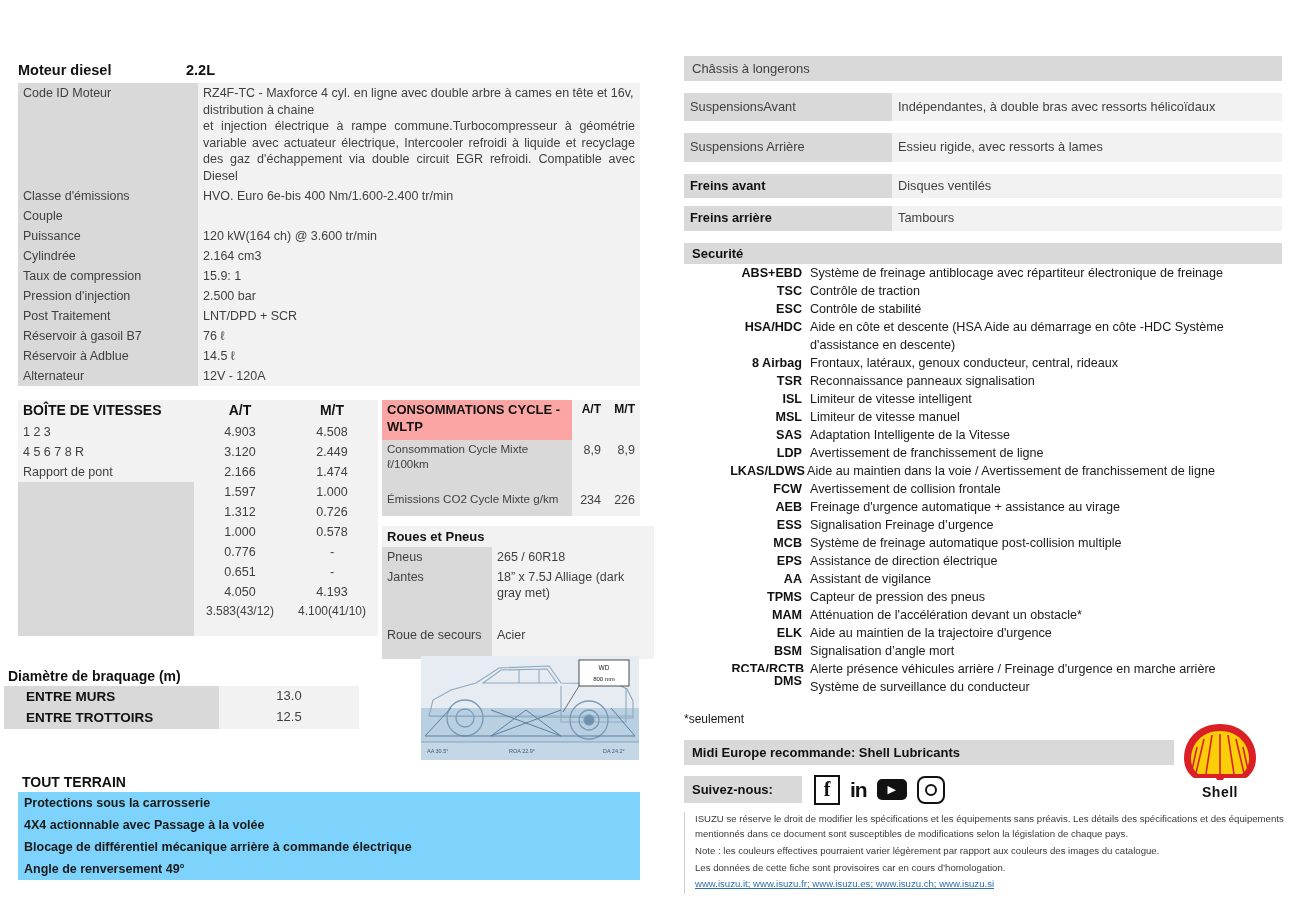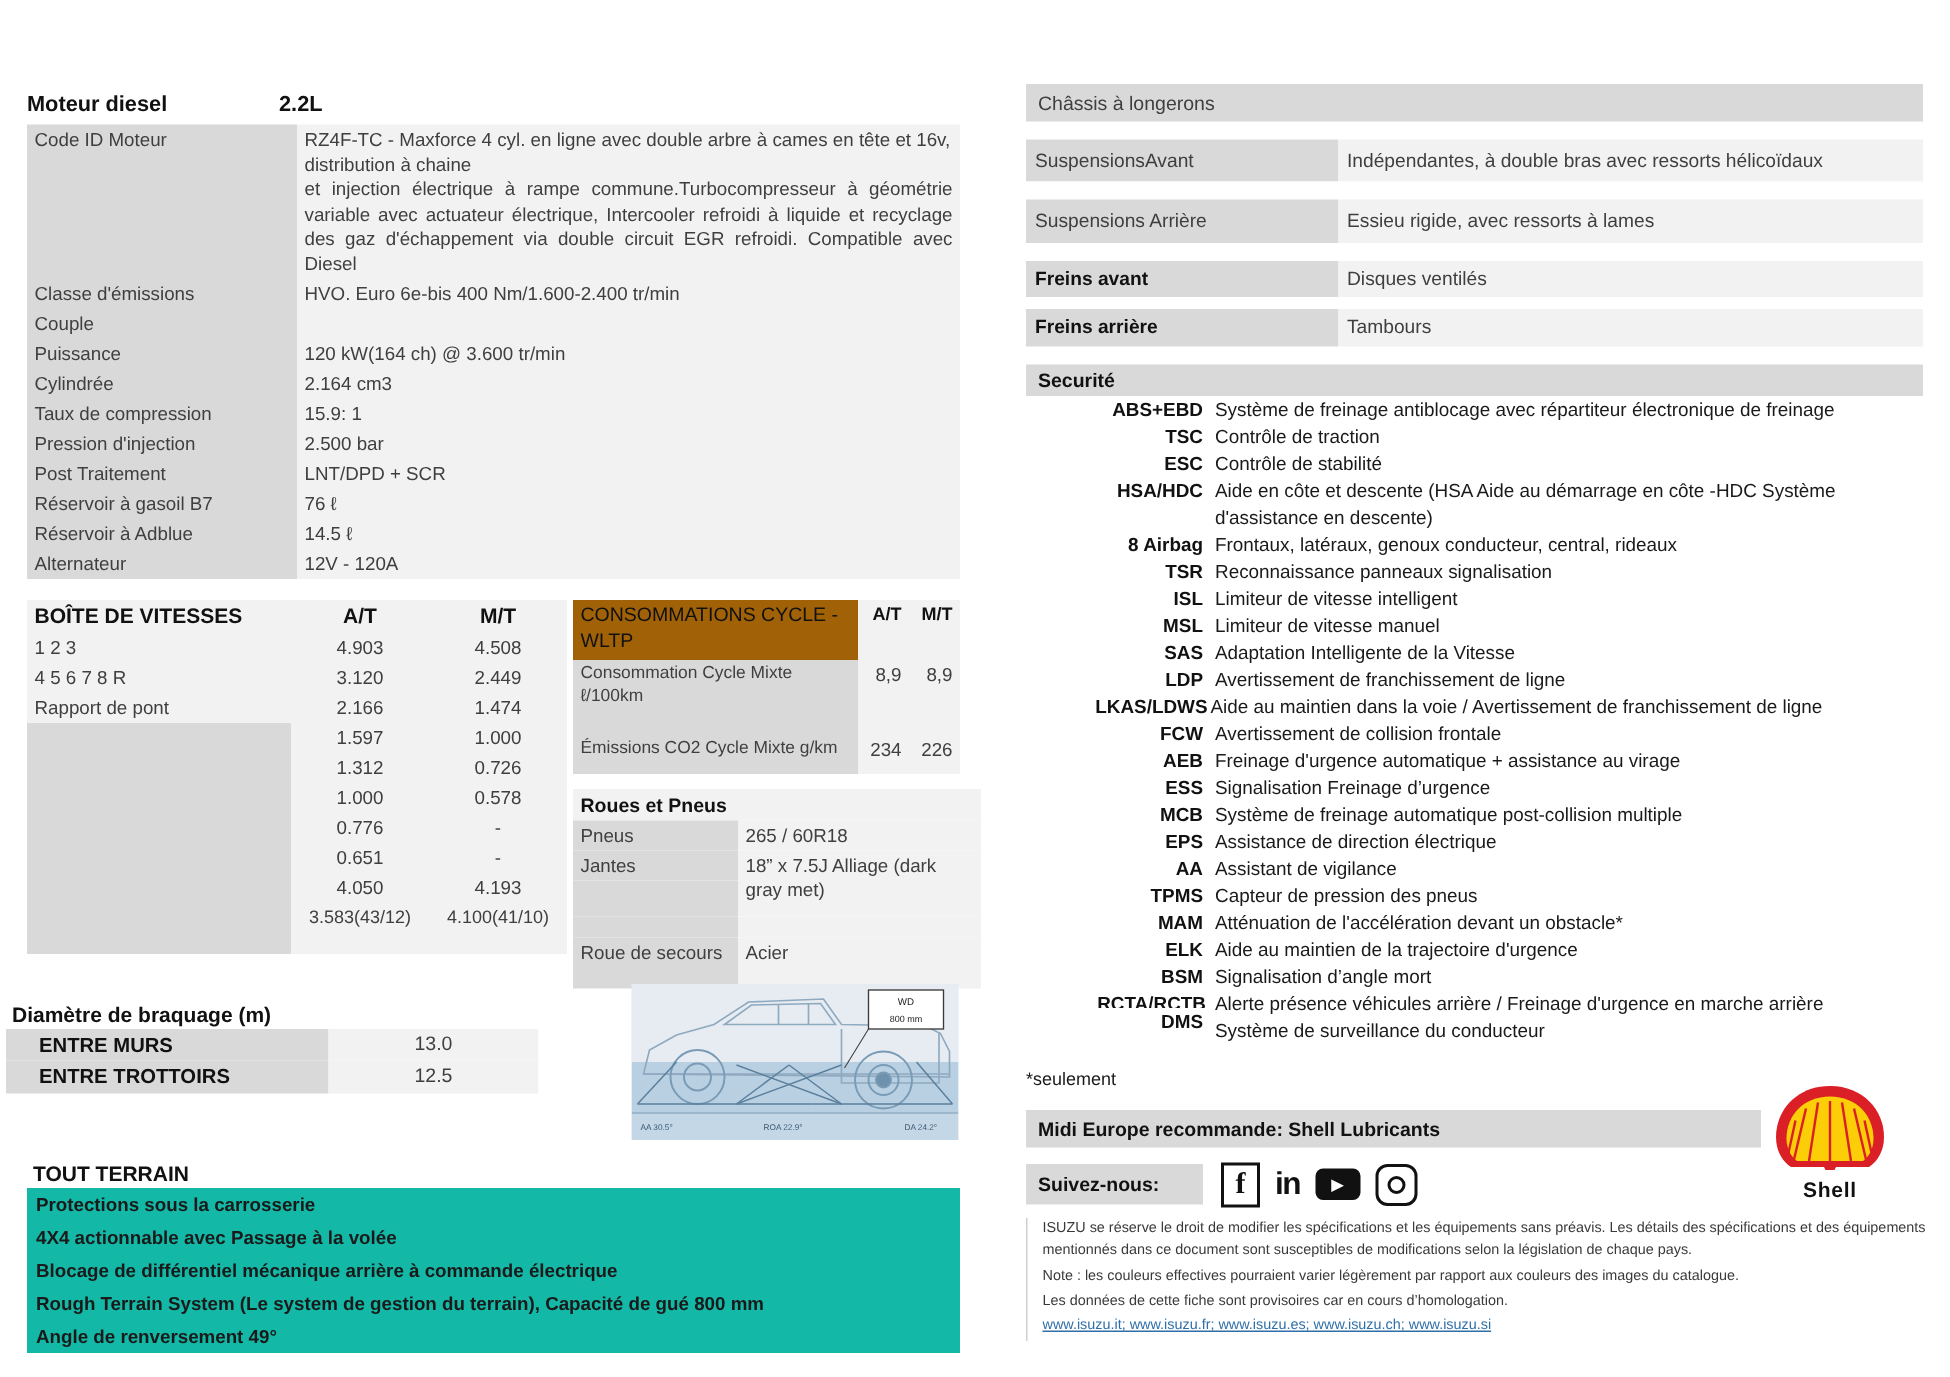--- a/index.html
+++ b/index.html
@@ -41,42 +41,42 @@
   #gear-table td:nth-child(2){ width:92px; text-align:center; }
   #gear-table td:nth-child(3){ width:92px; text-align:center; }
   #gear-table .ghdr { font-weight:bold; font-size:14px; color:#111; background:#f2f2f2; }
   #gear-table .ghdr.first { background:#f2f2f2; }
 
   #cons-wrap { position:absolute; left:364px; top:0; width:258px; }
   #cons-table { width:258px; }
   #cons-table td:nth-child(1){ width:190px; }
   #cons-table td:nth-child(2){ width:34px; text-align:right; }
   #cons-table td:nth-child(3){ width:34px; text-align:right; }
-  #cons-table .chdr { font-weight:normal; font-size:13px; color:#111; background:#a16207; }
+  #cons-table .chdr { font-weight:bold; font-size:13px; color:#111; background:#fca5a5; }
   #cons-table .chsub{ font-weight:bold; font-size:12px; color:#111; background:#f2f2f2; text-align:center; }
 
   #wheels-wrap { position:absolute; left:364px; top:105px; width:272px; }
   #wheels-title { background:#f2f2f2; font-weight:bold; font-size:13px; color:#111; padding:3px 5px; }
   #wheels-table { width:272px; }
   #wheels-table td:nth-child(1){ width:110px; }
   #wheels-table td:nth-child(2){ width:162px; }
 
   
   #turning { position:absolute; left:4px; top:666px; width:420px; }
   #turning .tt { font-weight:bold; font-size:14px; color:#111; padding:2px 4px; }
   #turn-table { width:420px; }
   #turn-table td:nth-child(1){ width:215px; font-weight:bold; font-size:13.5px; color:#111; background:#d9d9d9;padding-left:22px; }
   #turn-table td:nth-child(2){ width:140px; text-align:center; background:#f2f2f2; font-size:13px; color:#3f3f3f;}
   #turn-table td:nth-child(3){ width:75px; background:#ffffff; }
 
   
   #offroad { position:absolute; left:18px; top:772px; width:622px; }
   #offroad .or-title { font-weight:bold; font-size:14px; color:#111; padding:2px 4px; }
   #or-table { width:622px; }
-  #or-table td { background:#14b8a6; font-weight:bold; font-size:12.5px; color:#1a1a1a; padding:3px 6px; }
+  #or-table td { background:#7dd3fc; font-weight:bold; font-size:12.5px; color:#1a1a1a; padding:3px 6px; }
 
   
   #veh-diagram { position:absolute; left:421px; top:656px; width:218px; height:104px;
                  background:#e3eaf0; overflow:hidden; }
 
   
   #right-col { position:absolute; left:684px; top:56px; width:598px; }
 
   #chassis-bar { background:#d9d9d9; color:#3f3f3f; font-size:13px; padding:5px 8px; }
 
@@ -376,23 +376,20 @@
         <tr>
             <td>Protections sous la carrosserie</td>
           </tr>
         <tr>
             <td>4X4 actionnable avec Passage à la volée</td>
           </tr>
         <tr>
             <td>Blocage de différentiel mécanique arrière à commande électrique</td>
           </tr>
         <tr>
-            <td>Rough Terrain System (Le system de gestion du terrain), Capacité de gué 800 mm</td>
-          </tr>
-        <tr>
             <td>Angle de renversement 49°</td>
           </tr>
       </tbody>
     </table>
   </div>
 
   <div id="right-col">
 
     <div id="chassis-bar">Châssis à longerons</div>
 

